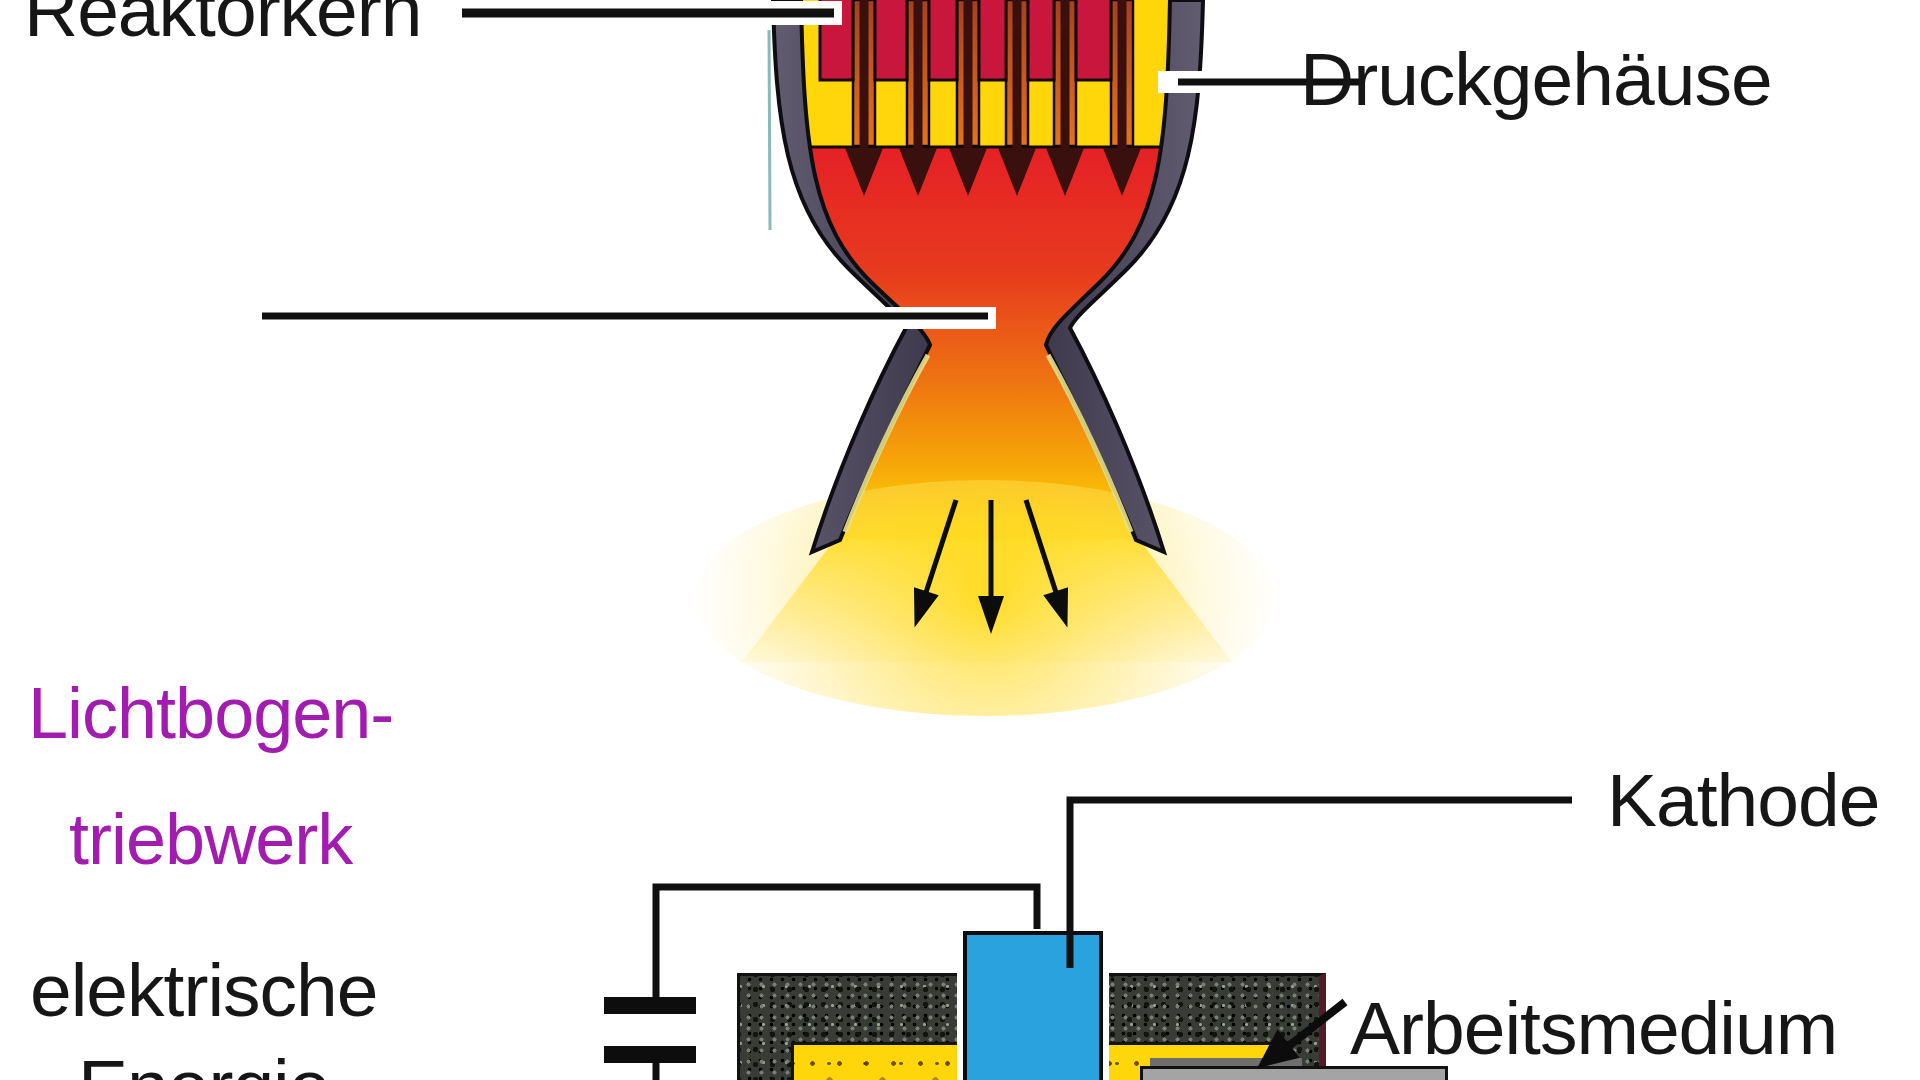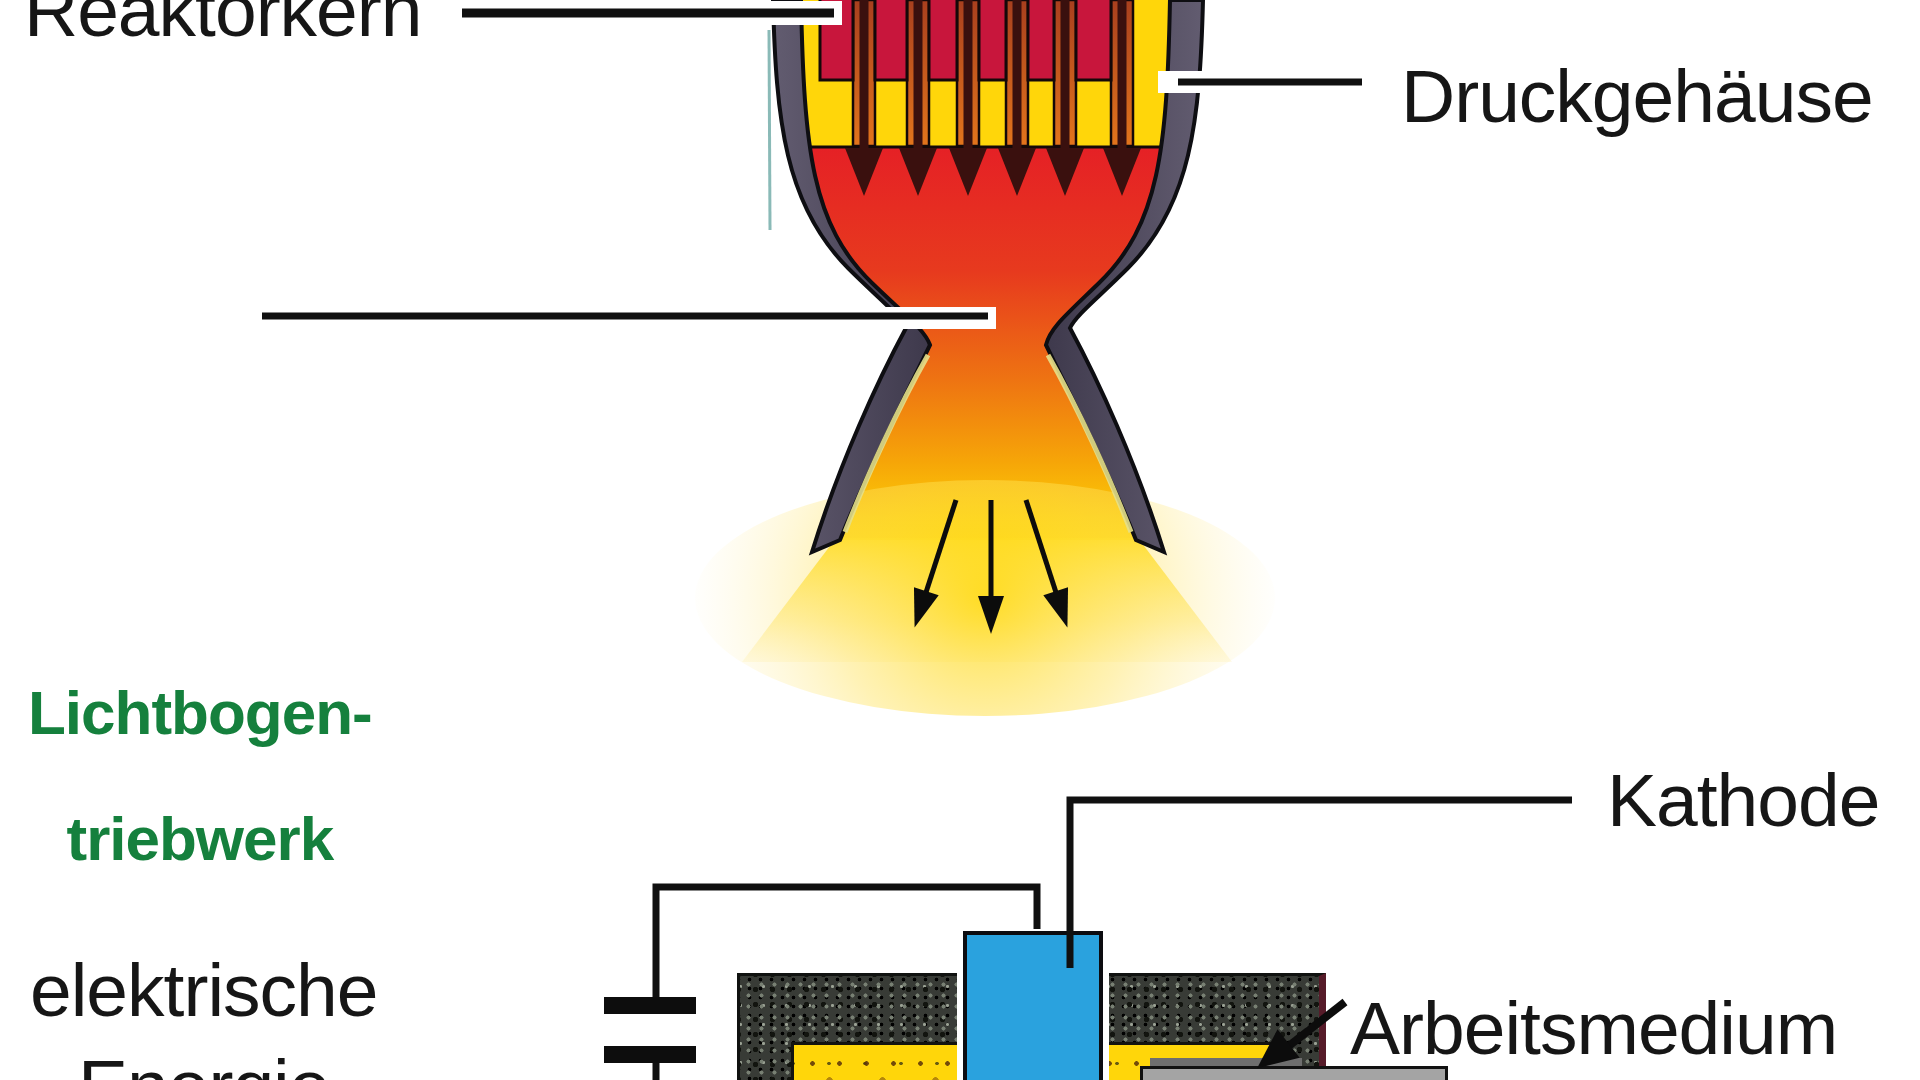--- a/index.html
+++ b/index.html
@@ -4,22 +4,22 @@
 <style>
   html,body{margin:0;padding:0;background:#ffffff;}
   #stage{position:relative;width:1920px;height:1080px;overflow:hidden;background:#ffffff;
          font-family:"Liberation Sans", sans-serif;text-align:center;}
   #stage svg{position:absolute;left:0;top:0;z-index:2;}
   .layer1{position:absolute;z-index:1;}
   .label{position:absolute;z-index:3;color:#161616;font-size:75px;line-height:75px;
          letter-spacing:-1px;white-space:pre-line;}
   .label.multi2{line-height:89px;}
   .label.multi3{line-height:96px;}
-  .heading{position:absolute;z-index:3;color:#15803d;font-size:62px;line-height:126px;
-           font-weight:bold;letter-spacing:-1px;white-space:pre-line;}
+  .heading{position:absolute;z-index:3;color:#a21caf;font-size:72px;line-height:126px;
+           font-weight:normal;letter-spacing:-1px;white-space:pre-line;}
   #housing{left:737px;top:973px;width:589px;height:120px;
     background-color:#383b36;
     background-image:
       radial-gradient(circle, #788073 1.8px, transparent 2.3px),
       radial-gradient(circle, #12140f 2.5px, transparent 3px),
       radial-gradient(circle, #9aa194 1.3px, transparent 1.7px),
       radial-gradient(circle, #000000 1.7px, transparent 2.1px);
     background-size:13px 11px,17px 15px,23px 19px,11px 9px;
     background-position:2px 3px,7px 6px,12px 1px,4px 8px;
     border:3px solid #101210;border-right:7px solid #561b29;box-sizing:border-box;}
@@ -180,21 +180,21 @@
     <rect x="604" y="1046" width="92" height="17"></rect>
   </g>
   <g fill="#0c0c0c" transform="rotate(52 1345 1002)">
     <rect x="1341" y="1002" width="8" height="74"></rect>
     <polygon points="1325,1072 1361,1072 1343,1112"></polygon>
   </g>
 </svg>
 
   <div class="label" style="left:24px;top:-27px;">Reaktorkern</div>
 
-  <div class="label" style="left:1401px;top:42px;margin-top:17px;">Druckgehäuse</div>
+  <div class="label" style="left:1300px;top:42px;">Druckgehäuse</div>
 
 
   <div class="heading" style="left:28px;top:650px;">Lichtbogen-
 triebwerk</div>
 
   <div class="label multi3" style="left:30px;top:942px;">elektrische
 Energie</div>
 
   <div class="label" style="left:1607px;top:763px;">Kathode</div>
 

